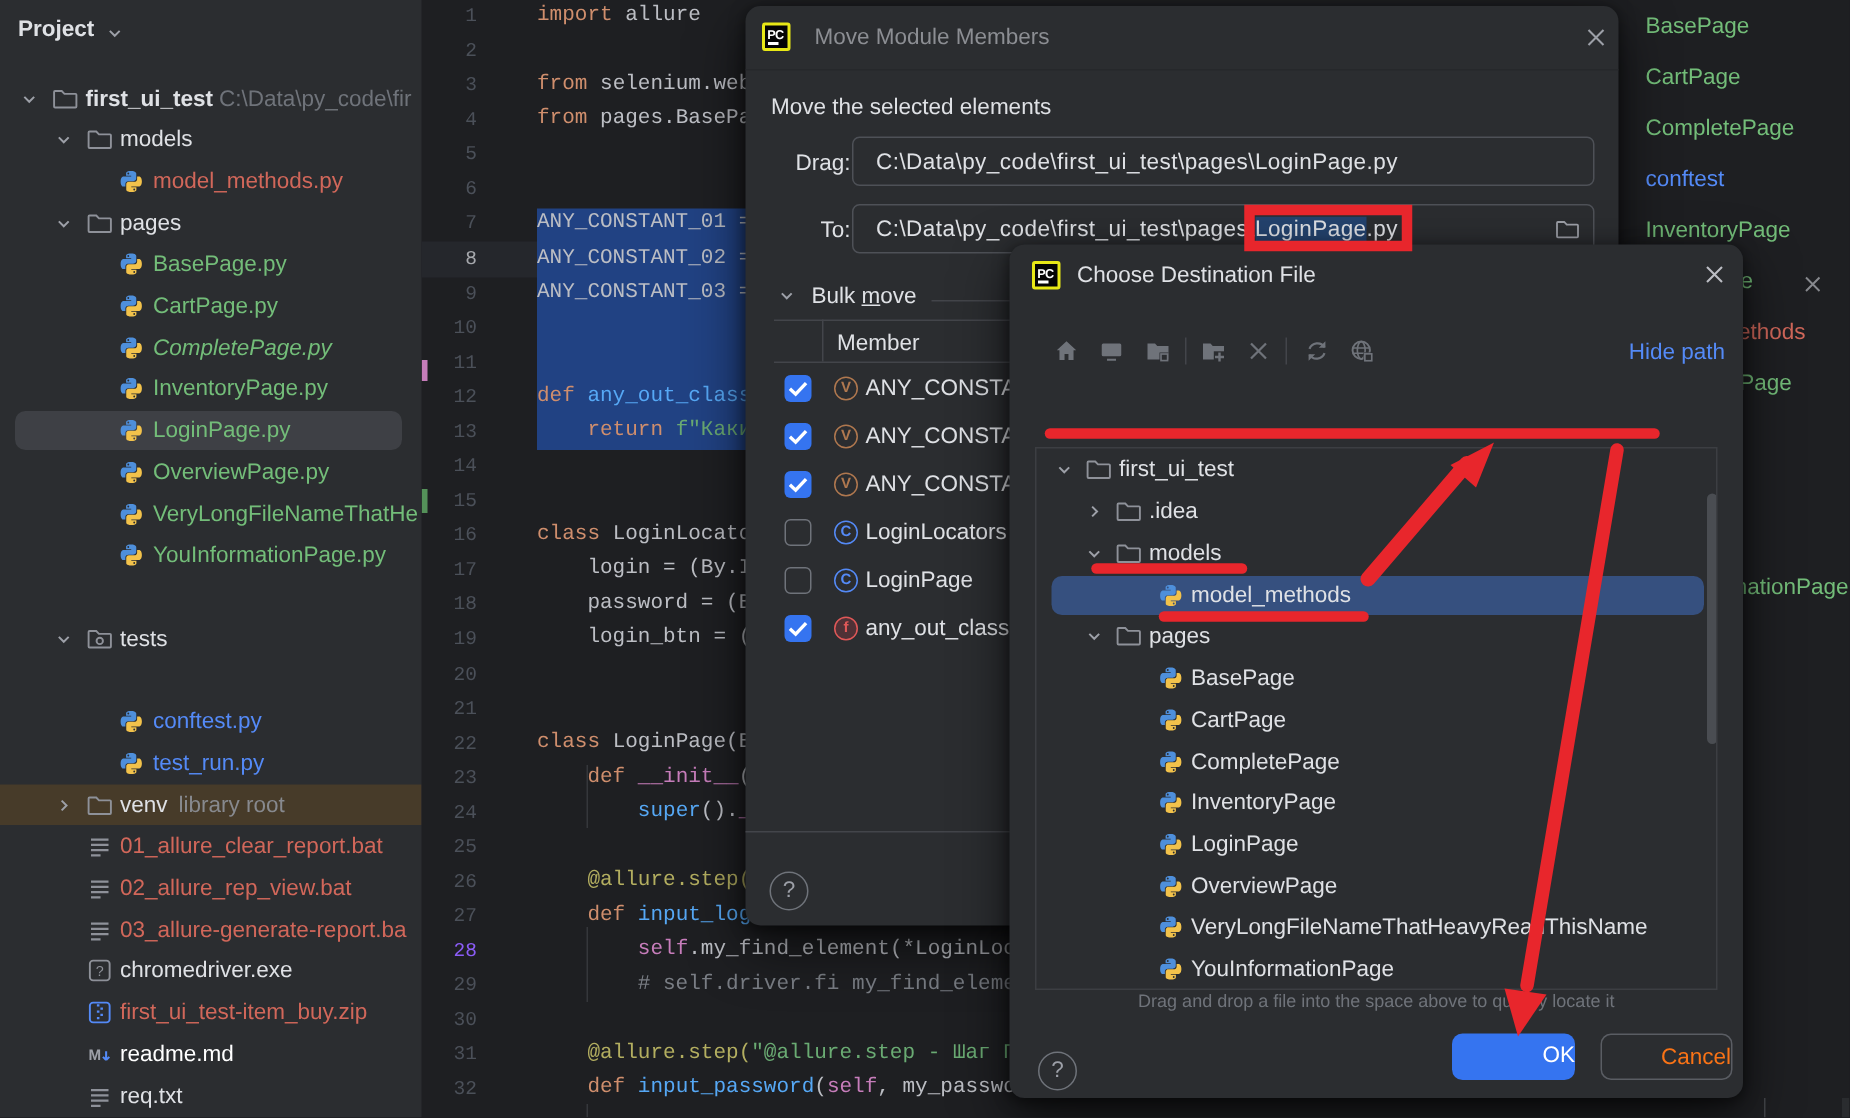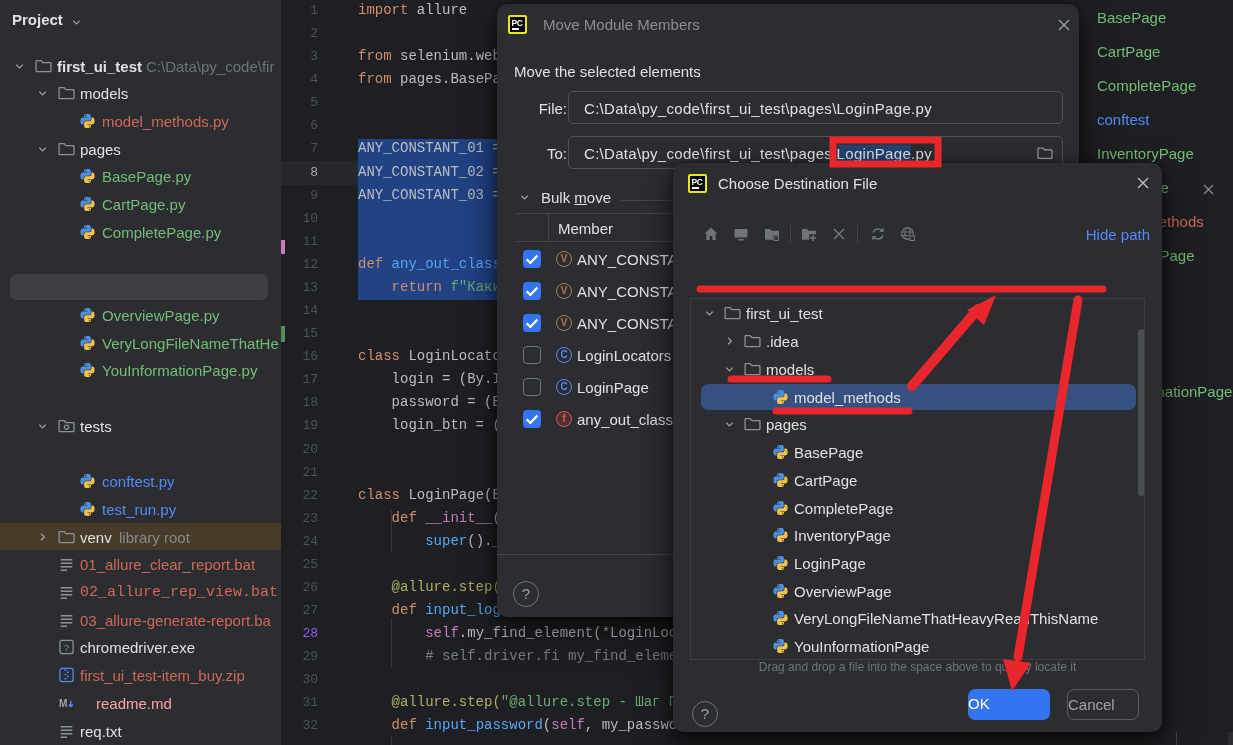--- a/index.html
+++ b/index.html
@@ -27,21 +27,21 @@
 .fld .tl { left:15px; letter-spacing:.3px; }
 .cbx { position:absolute; left:26px; top:50%; transform:translateY(-50%); width:18px; height:18px; border:1.5px solid #6f737a; border-radius:4px; }
 .cbx.on { border:none; background:#3574f0; }
 .cbx svg { width:18px; height:18px; display:block; }
 .lic { position:absolute; left:59px; top:50%; transform:translateY(-50%); width:16px; height:16px; border:1.4px solid; border-radius:50%; font-size:10px; font-weight:700; text-align:center; line-height:13.5px; }
 .mrow { position:absolute; left:0; width:582px; height:26px; }
 .mtx { position:absolute; left:80px; top:50%; transform:translateY(-50%); }
 .crow { position:absolute; left:0; width:455px; height:27px; }
 .tbi { position:absolute; top:63px; width:16px; height:16px; }
 .helpq { position:absolute; width:26px; height:26px; border:1.2px solid #6f737a; border-radius:50%; color:#9da0a8; text-align:center; line-height:24px; font-size:15px; }
-.btn { position:absolute; height:31px; border-radius:7px; text-align:left; line-height:30px; }
+.btn { position:absolute; height:31px; border-radius:7px; text-align:right; line-height:30px; }
 </style></head>
 <body>
 <div id="root">
 
 <div id="editor">
 <div style="position:absolute;left:0px;top:161px;width:77px;height:24px;background:#25272c"></div>
 <div style="position:absolute;left:77px;top:139px;width:520px;height:161px;background:#214283"></div>
 <div class="lnum" style="top:3px;color:#4b5059">1</div>
 <div class="cl" style="top:2px"><span style="color:#cf8e6d">import </span><span style="color:#bcbec4">allure</span></div>
 <div class="lnum" style="top:26px;color:#4b5059">2</div>
@@ -196,21 +196,39 @@
         </span>
         <span class="tl" style="left:102px;color:#73bd79;">CartPage.py</span>
       </div>
 <div class="trow" style="top:218px">
         <span class="ic" style="left:79px">
           <svg class="pi" viewBox="0 0 110 110">
             <path fill="#4e8fdb" d="M54.3 9.6c-23 0-21.6 10-21.6 10l.1 10.3h22v3.1H23.9s-14.8-1.7-14.8 21.6 12.9 22.5 12.9 22.5h7.7V66.3s-.4-12.9 12.7-12.9h21.9s12.3.2 12.3-11.9V21.6s1.9-12-22.3-12zm-12.1 7a4 4 0 1 1 0 8 4 4 0 0 1 0-8z"></path>
             <path fill="#f2c24b" d="M55.7 100.4c23 0 21.6-10 21.6-10l-.1-10.3h-22V77h30.9s14.8 1.7 14.8-21.6-12.9-22.5-12.9-22.5h-7.7v10.8s.4 12.9-12.7 12.9H45.7s-12.3-.2-12.3 11.9v19.9s-1.9 12 22.3 12zm12.1-7a4 4 0 1 1 0-8 4 4 0 0 1 0 8z"></path>
           </svg>
         </span>
-        <span class="tl" style="left:102px;color:#73bd79;">CompletePage.py</span>
+        <span class="tl" style="left:102px;color:#73bd79;font-style:italic;">CompletePage.py</span>
+      </div>
+<div class="trow" style="top:245px">
+        <span class="ic" style="left:79px">
+          <svg class="pi" viewBox="0 0 110 110">
+            <path fill="#4e8fdb" d="M54.3 9.6c-23 0-21.6 10-21.6 10l.1 10.3h22v3.1H23.9s-14.8-1.7-14.8 21.6 12.9 22.5 12.9 22.5h7.7V66.3s-.4-12.9 12.7-12.9h21.9s12.3.2 12.3-11.9V21.6s1.9-12-22.3-12zm-12.1 7a4 4 0 1 1 0 8 4 4 0 0 1 0-8z"></path>
+            <path fill="#f2c24b" d="M55.7 100.4c23 0 21.6-10 21.6-10l-.1-10.3h-22V77h30.9s14.8 1.7 14.8-21.6-12.9-22.5-12.9-22.5h-7.7v10.8s.4 12.9-12.7 12.9H45.7s-12.3-.2-12.3 11.9v19.9s-1.9 12 22.3 12zm12.1-7a4 4 0 1 1 0-8 4 4 0 0 1 0 8z"></path>
+          </svg>
+        </span>
+        <span class="tl" style="left:102px;color:#73bd79;">InventoryPage.py</span>
+      </div>
+<div class="trow" style="top:273px">
+        <span class="ic" style="left:79px">
+          <svg class="pi" viewBox="0 0 110 110">
+            <path fill="#4e8fdb" d="M54.3 9.6c-23 0-21.6 10-21.6 10l.1 10.3h22v3.1H23.9s-14.8-1.7-14.8 21.6 12.9 22.5 12.9 22.5h7.7V66.3s-.4-12.9 12.7-12.9h21.9s12.3.2 12.3-11.9V21.6s1.9-12-22.3-12zm-12.1 7a4 4 0 1 1 0 8 4 4 0 0 1 0-8z"></path>
+            <path fill="#f2c24b" d="M55.7 100.4c23 0 21.6-10 21.6-10l-.1-10.3h-22V77h30.9s14.8 1.7 14.8-21.6-12.9-22.5-12.9-22.5h-7.7v10.8s.4 12.9-12.7 12.9H45.7s-12.3-.2-12.3 11.9v19.9s-1.9 12 22.3 12zm12.1-7a4 4 0 1 1 0-8 4 4 0 0 1 0 8z"></path>
+          </svg>
+        </span>
+        <span class="tl" style="left:102px;color:#73bd79;">LoginPage.py</span>
       </div>
 <div class="trow" style="top:301px">
         <span class="ic" style="left:79px">
           <svg class="pi" viewBox="0 0 110 110">
             <path fill="#4e8fdb" d="M54.3 9.6c-23 0-21.6 10-21.6 10l.1 10.3h22v3.1H23.9s-14.8-1.7-14.8 21.6 12.9 22.5 12.9 22.5h7.7V66.3s-.4-12.9 12.7-12.9h21.9s12.3.2 12.3-11.9V21.6s1.9-12-22.3-12zm-12.1 7a4 4 0 1 1 0 8 4 4 0 0 1 0-8z"></path>
             <path fill="#f2c24b" d="M55.7 100.4c23 0 21.6-10 21.6-10l-.1-10.3h-22V77h30.9s14.8 1.7 14.8-21.6-12.9-22.5-12.9-22.5h-7.7v10.8s.4 12.9-12.7 12.9H45.7s-12.3-.2-12.3 11.9v19.9s-1.9 12 22.3 12zm12.1-7a4 4 0 1 1 0-8 4 4 0 0 1 0 8z"></path>
           </svg>
         </span>
         <span class="tl" style="left:102px;color:#73bd79;">OverviewPage.py</span>
       </div>
@@ -285,21 +303,21 @@
           </svg>
         </span>
         <span class="tl" style="left:80px;color:#d1675a;">01_allure_clear_report.bat</span>
       </div>
 <div class="trow" style="top:578px">
         <span class="ic" style="left:58px">
           <svg class="fo" viewBox="0 0 16 16">
             <path fill="none" stroke="#8E9199" stroke-width="1.3" d="M2.5 4h11M2.5 7.3h11M2.5 10.6h11M2.5 13.9h6"></path>
           </svg>
         </span>
-        <span class="tl" style="left:80px;color:#d1675a;font-family:Liberation Mono, monospace;">02_allure_rep_view.bat</span>
+        <span class="tl" style="left:80px;color:#d1675a;">02_allure_rep_view.bat</span>
       </div>
 <div class="trow" style="top:606px">
         <span class="ic" style="left:58px">
           <svg class="fo" viewBox="0 0 16 16">
             <path fill="none" stroke="#8E9199" stroke-width="1.3" d="M2.5 4h11M2.5 7.3h11M2.5 10.6h11M2.5 13.9h6"></path>
           </svg>
         </span>
         <span class="tl" style="left:80px;color:#d1675a;">03_allure-generate-report.ba</span>
       </div>
 <div class="trow" style="top:633px">
@@ -320,21 +338,21 @@
         </span>
         <span class="tl" style="left:80px;color:#d1675a;">first_ui_test-item_buy.zip</span>
       </div>
 <div class="trow" style="top:689px">
         <span class="ic" style="left:58px">
           <svg class="fo" viewBox="0 0 16 16">
             <text x="1" y="11.5" font-size="9.5" font-weight="bold" fill="#9da0a8" font-family="Liberation Sans">M</text>
             <path stroke="#548af7" stroke-width="1.3" fill="none" d="M12 6v5.5m0 0l-2-2m2 2l2-2"></path>
           </svg>
         </span>
-        <span class="tl" style="left:96px;color:#fca5a5;">readme.md</span>
+        <span class="tl" style="left:80px;color:#ffffff;">readme.md</span>
       </div>
 <div class="trow" style="top:717px">
         <span class="ic" style="left:58px">
           <svg class="fo" viewBox="0 0 16 16">
             <path fill="none" stroke="#8E9199" stroke-width="1.3" d="M2.5 4h11M2.5 7.3h11M2.5 10.6h11M2.5 13.9h6"></path>
           </svg>
         </span>
         <span class="tl" style="left:80px;color:#dfe1e5;">req.txt</span>
       </div>
 </div>
@@ -345,21 +363,21 @@
           <span>PC</span>
           <i></i>
         </div>
       </div>
   <div style="position:absolute;left:46px;top:12px;color:#8c8e93">Move Module Members</div>
   <svg class="xbtn" style="left:560px;top:14px" viewBox="0 0 14 14">
         <path stroke="#9da0a8" stroke-width="1.4" d="M2 2l10 10M12 2L2 12"></path>
       </svg>
   <div style="position:absolute;left:0;top:42px;width:582px;height:1px;background:#26282b"></div>
   <div style="position:absolute;left:17px;top:59px">Move the selected elements</div>
-  <div style="position:absolute;left:17px;top:96px;width:53px;text-align:right">File:</div>
+  <div style="position:absolute;left:17px;top:96px;width:53px;text-align:right">Drag:</div>
   <div class="fld" style="left:71px;top:87px;width:495px">
         <span class="tl">C:\Data\py_code\first_ui_test\pages\LoginPage.py</span>
       </div>
   <div style="position:absolute;left:17px;top:141px;width:53px;text-align:right">To:</div>
   <div class="fld" style="left:71px;top:132px;width:495px">
         <span class="tl">C:\Data\py_code\first_ui_test\pages\<span style="background:#24436e">LoginPage</span>.py</span>
     <svg style="position:absolute;right:9px;top:8px;width:16px;height:16px" viewBox="0 0 16 16">
           <path fill="none" stroke="#9da0a8" stroke-width="1.2" d="M1.6 3h4.2l1.7 1.8h6.9c.3 0 .6.3.6.6v7.3c0 .3-.3.6-.6.6H1.6a.6.6 0 0 1-.6-.6V3.6c0-.3.3-.6.6-.6z"></path>
         </svg>
   </div>
@@ -604,21 +622,21 @@
               <path fill="#f2c24b" d="M55.7 100.4c23 0 21.6-10 21.6-10l-.1-10.3h-22V77h30.9s14.8 1.7 14.8-21.6-12.9-22.5-12.9-22.5h-7.7v10.8s.4 12.9-12.7 12.9H45.7s-12.3-.2-12.3 11.9v19.9s-1.9 12 22.3 12zm12.1-7a4 4 0 1 1 0-8 4 4 0 0 1 0 8z"></path>
             </svg>
           </span>
           <span class="tl" style="left:103px;color:#dfe1e5">YouInformationPage</span>
         </div>
     <div style="position:absolute;left:447px;top:30px;width:7px;height:167px;background:#4a4d52;border-radius:4px"></div>
   </div>
   <div style="position:absolute;left:0;top:497px;width:489px;text-align:center;color:#6f737a;font-size:12px">Drag and drop a file into the space above to quickly locate it</div>
   <div class="helpq" style="left:19px;top:538px">?</div>
   <div class="btn" style="left:295px;top:526px;width:82px;background:#3574f0;color:#fff">OK</div>
-  <div class="btn" style="left:394px;top:526px;width:72px;border:1px solid #5a5d63;color:#a3a3a3">Cancel</div>
+  <div class="btn" style="left:394px;top:526px;width:88px;border:1px solid #5a5d63;color:#f97316">Cancel</div>
 </div>
 
 <div style="position:absolute;left:1176px;top:732px;width:1px;height:13px;background:#3c3e42"></div>
 <div style="position:absolute;left:1228px;top:732px;width:5px;height:13px;background:#2a2c2f"></div>
 
 <svg style="position:absolute;left:0;top:0;width:1233px;height:745px;pointer-events:none" viewBox="0 0 1233 745">
   <rect x="833" y="140" width="105" height="24" fill="none" stroke="#e8262c" stroke-width="7"></rect>
   <line x1="700" y1="289" x2="1103" y2="289" stroke="#e8262c" stroke-width="7" stroke-linecap="round"></line>
   <line x1="731" y1="379" x2="828" y2="379" stroke="#e8262c" stroke-width="7" stroke-linecap="round"></line>
   <line x1="776" y1="411" x2="909" y2="411" stroke="#e8262c" stroke-width="7" stroke-linecap="round"></line>

